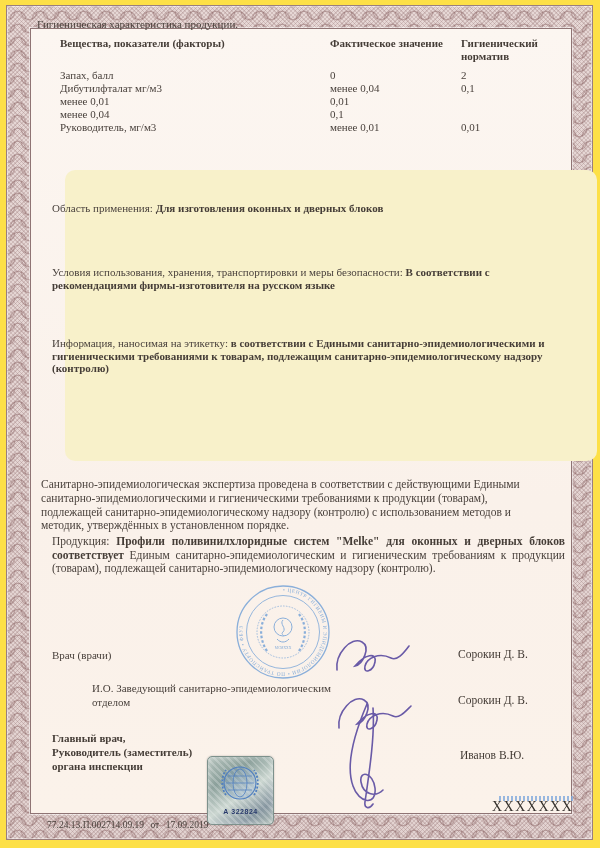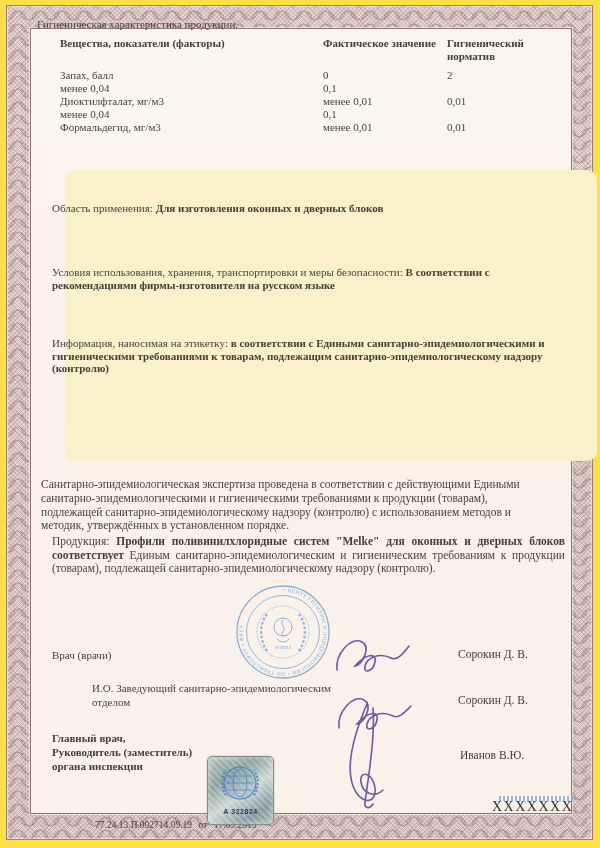--- a/index.html
+++ b/index.html
@@ -29,21 +29,21 @@
     box-shadow:0 0 0 1px rgba(255,255,255,.5);
   }
   .yellow-panel{
     position:absolute;left:34px;top:141px;width:532px;height:291px;
     background:#f8f1ca;border-radius:10px;
   }
   .abs{position:absolute;}
   .b{font-weight:bold;color:#453d37;}
   
   .tbl{left:60px;top:37px;width:486px;font-size:11px;z-index:3;}
-  .tbl-head,.tbl-row{display:grid;grid-template-columns:263px 124px 1fr;column-gap:0;}
+  .tbl-head,.tbl-row{display:grid;grid-template-columns:263px 124px 1fr;column-gap:7px;}
   .tbl-head{line-height:13px;margin-bottom:6px;}
   .tbl-head .c3{width:100px;}
   .tbl-row{line-height:13px;}
   
   .para{font-size:11px;line-height:12.6px;z-index:3;}
   .bigpara{font-size:11.5px;line-height:13.8px;z-index:3;}
   .justify{text-align:justify;}
   
   .stamp{left:233px;top:582px;width:100px;height:100px;opacity:.88;z-index:4;}
   
@@ -60,21 +60,21 @@
     border:1px solid #7d918c;
     box-shadow: inset 0 0 6px rgba(255,255,255,.5), 0 0 2px rgba(0,0,0,.25);
   }
   .holo svg{position:absolute;left:0;top:0;}
   .holo-serial{
     position:absolute;left:0;right:0;bottom:9px;text-align:center;
     font-size:7px;font-weight:bold;color:#27396b;letter-spacing:.5px;
     font-family:"Liberation Sans","DejaVu Sans",sans-serif;
   }
   
-  .regline{left:47px;top:820px;font-size:9.5px;color:#4b433e;word-spacing:4px;z-index:3;margin-left:48px;}
+  .regline{left:47px;top:820px;font-size:9.5px;color:#4b433e;word-spacing:4px;z-index:3;}
   .microtext{
     left:499px;top:796px;width:76px;height:5px;z-index:6;opacity:.8;
     background:repeating-linear-gradient(90deg,#7fa8dc 0 2px,rgba(255,255,255,0) 2px 4px);
   }
   .xmask{left:492px;top:799px;font-size:14px;letter-spacing:1.5px;color:#34302c;z-index:7;}
   .title{left:37px;top:18px;font-size:11px;color:#4b433e;z-index:5;}
 </style>
 </head>
 <body>
 
@@ -93,34 +93,34 @@
       <div class="b c1">Вещества, показатели (факторы)</div>
       <div class="b c2">Фактическое значение</div>
       <div class="b c3">Гигиенический норматив</div>
     </div>
     <div class="tbl-row">
       <div>Запах, балл</div>
       <div>0</div>
       <div>2</div>
     </div>
     <div class="tbl-row">
+      <div>Дибутилфталат мг/м3</div>
       <div>менее 0,04</div>
       <div>0,1</div>
     </div>
     <div class="tbl-row">
-      <div>Диоктилфталат, мг/м3</div>
       <div>менее 0,01</div>
       <div>0,01</div>
     </div>
     <div class="tbl-row">
       <div>менее 0,04</div>
       <div>0,1</div>
     </div>
     <div class="tbl-row">
-      <div>Формальдегид, мг/м3</div>
+      <div>Руководитель, мг/м3</div>
       <div>менее 0,01</div>
       <div>0,01</div>
     </div>
   </div>
 
   <div class="abs para" style="left:52px;top:202px;width:505px;">
     <span>Область применения:  </span><span class="b">Для изготовления оконных и дверных блоков</span>
   </div>
 
   <div class="abs para" style="left:52px;top:266px;width:514px;">

